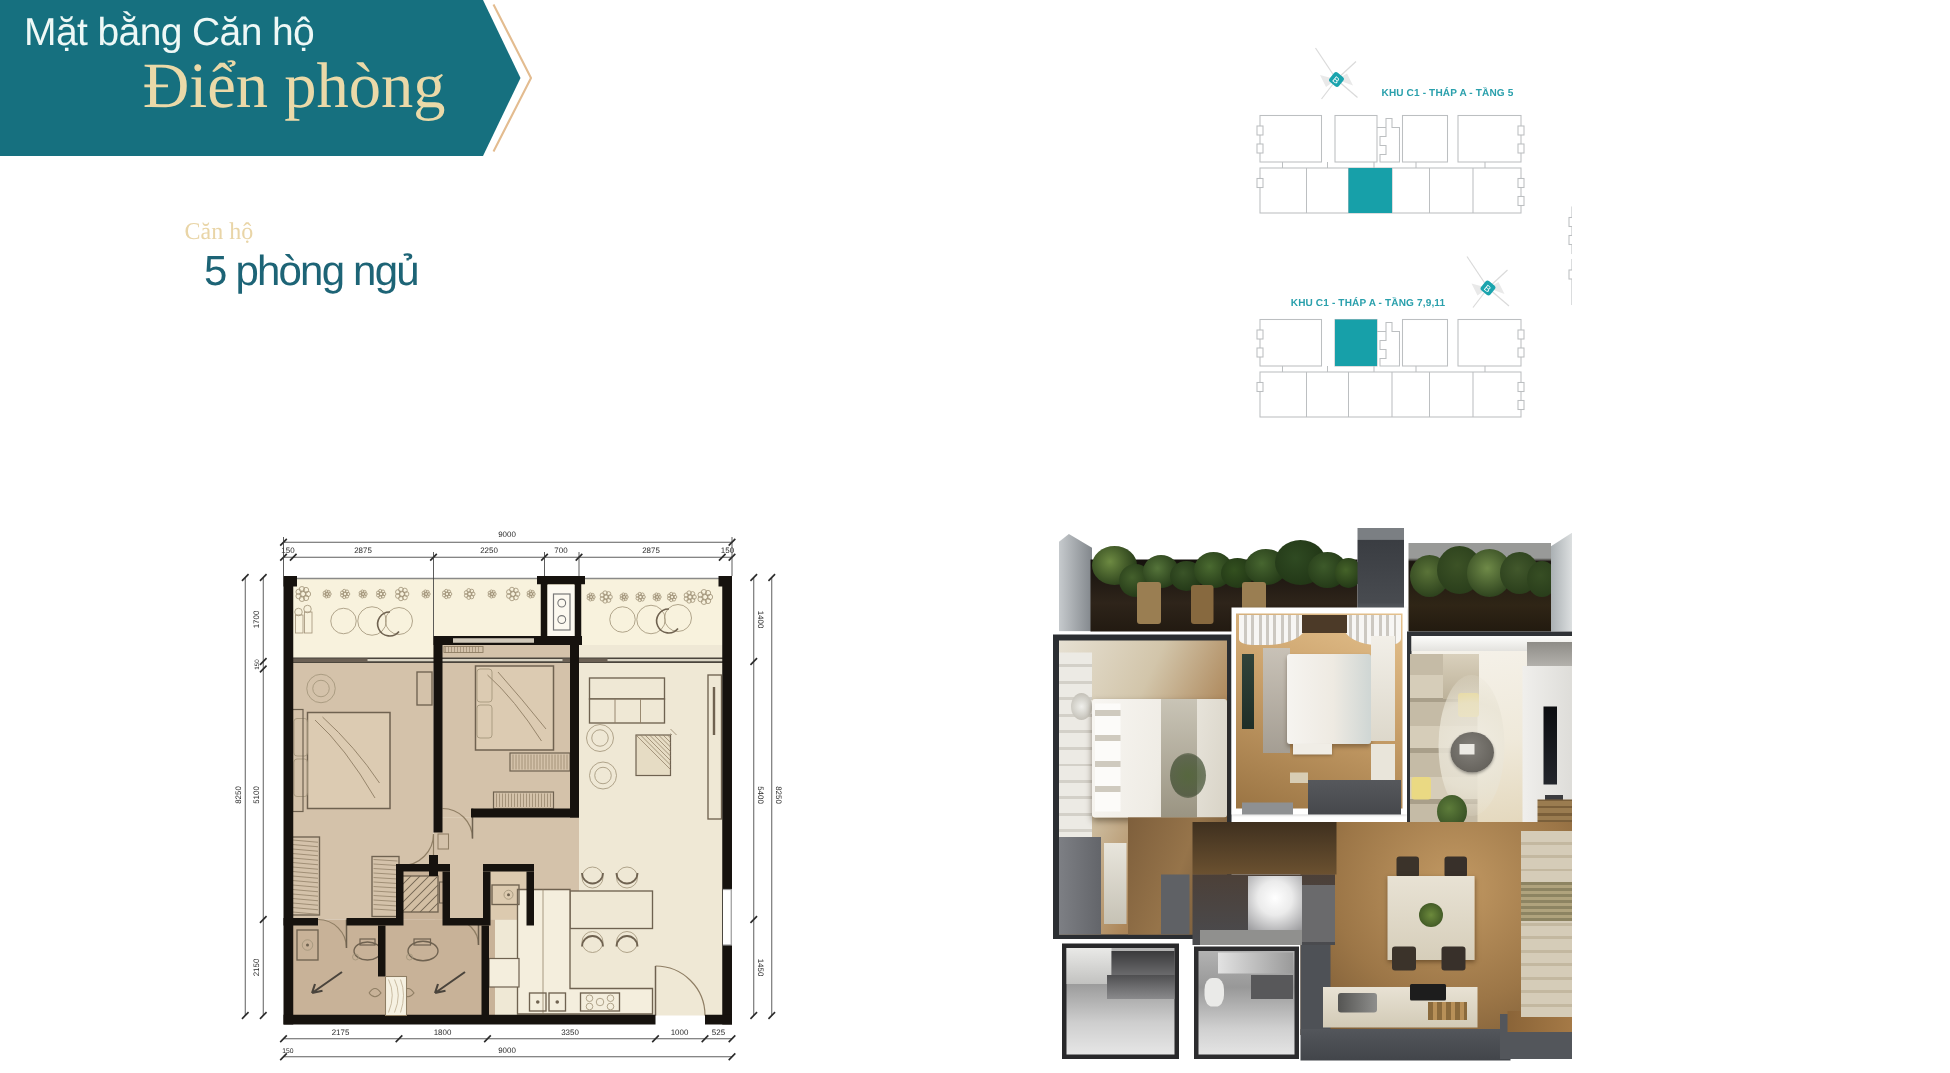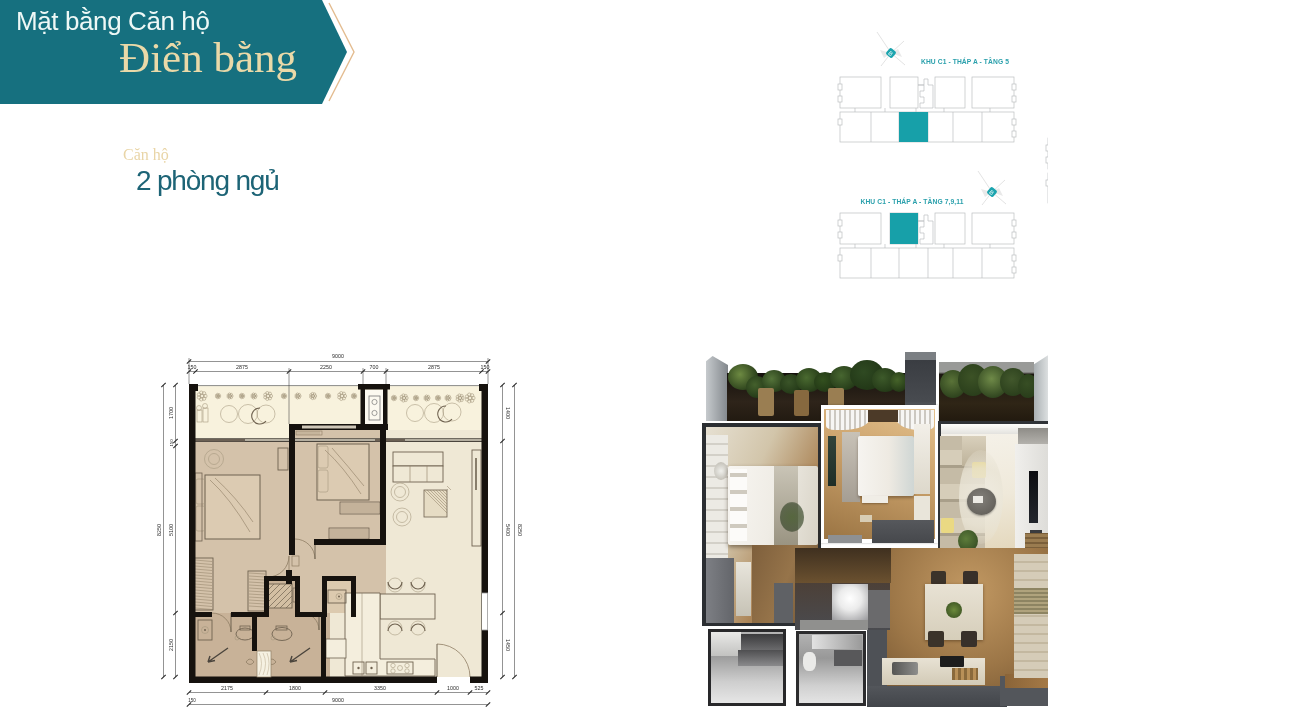--- a/index.html
+++ b/index.html
@@ -11,25 +11,25 @@
 <body>
 <div id="page">
 
   <svg class="abs" style="left:0;top:0" width="370" height="110" viewBox="0 0 370 110">
     <polygon points="0,0 322,0 347,52 322,104 0,104" fill="#16707f"></polygon>
     <polyline points="329,3 354,52 329,101" fill="none" stroke="#e3bc90" stroke-width="1.4"></polyline>
   </svg>
 
   <div class="abs" style="left:16px;top:6px;color:#eef8f6;font-size:26px;letter-spacing:-0.4px">Mặt bằng Căn hộ</div>
 
-  <div class="abs" style="left:0;top:33px;width:297px;text-align:right;color:#ead9a8;font-size:43px;font-family:'Liberation Serif',serif">Điển bằng</div>
+  <div class="abs" style="left:0;top:33px;width:297px;text-align:right;color:#ead9a8;font-size:43px;font-family:'Liberation Serif',serif">Điển phòng</div>
 
   <div class="abs" style="left:123px;top:146px;color:#e9d5a7;font-size:16px;font-family:'Liberation Serif',serif">Căn hộ</div>
 
-  <div class="abs" style="left:136px;top:165px;color:#1d6476;font-size:28px;letter-spacing:-1.2px">2 phòng ngủ</div>
+  <div class="abs" style="left:136px;top:165px;color:#1d6476;font-size:28px;letter-spacing:-1.2px">5 phòng ngủ</div>
 
   <div id="keyplans" class="abs" style="left:828px;top:22px">
 <svg width="432" height="268" viewBox="0 0 432 268">
 
 <rect x="12" y="55" width="41" height="31" fill="#ffffff" stroke="#bcbfc1" stroke-width="0.7"></rect>
 <rect x="62" y="55" width="28" height="31" fill="#ffffff" stroke="#bcbfc1" stroke-width="0.7"></rect>
 <rect x="107" y="55" width="30" height="31" fill="#ffffff" stroke="#bcbfc1" stroke-width="0.7"></rect>
 <rect x="144" y="55" width="42" height="31" fill="#ffffff" stroke="#bcbfc1" stroke-width="0.7"></rect>
 <path d="M90,63 h6 v6 h-4 v6 h4 v6 h-4 v5 h13 v-23 h-5 v-6 h-4 v6 h-6 z" fill="#ffffff" stroke="#bcbfc1" stroke-width="0.7"></path>
 <rect x="12" y="90" width="174" height="30" fill="#ffffff" stroke="#bcbfc1" stroke-width="0.7"></rect>

